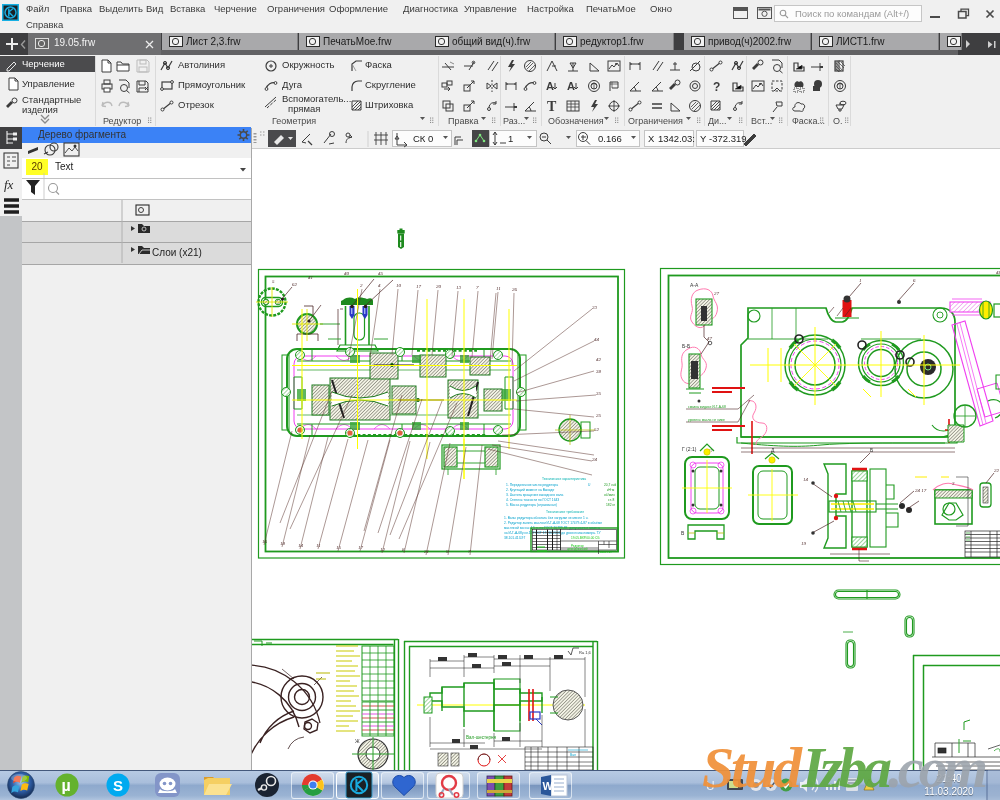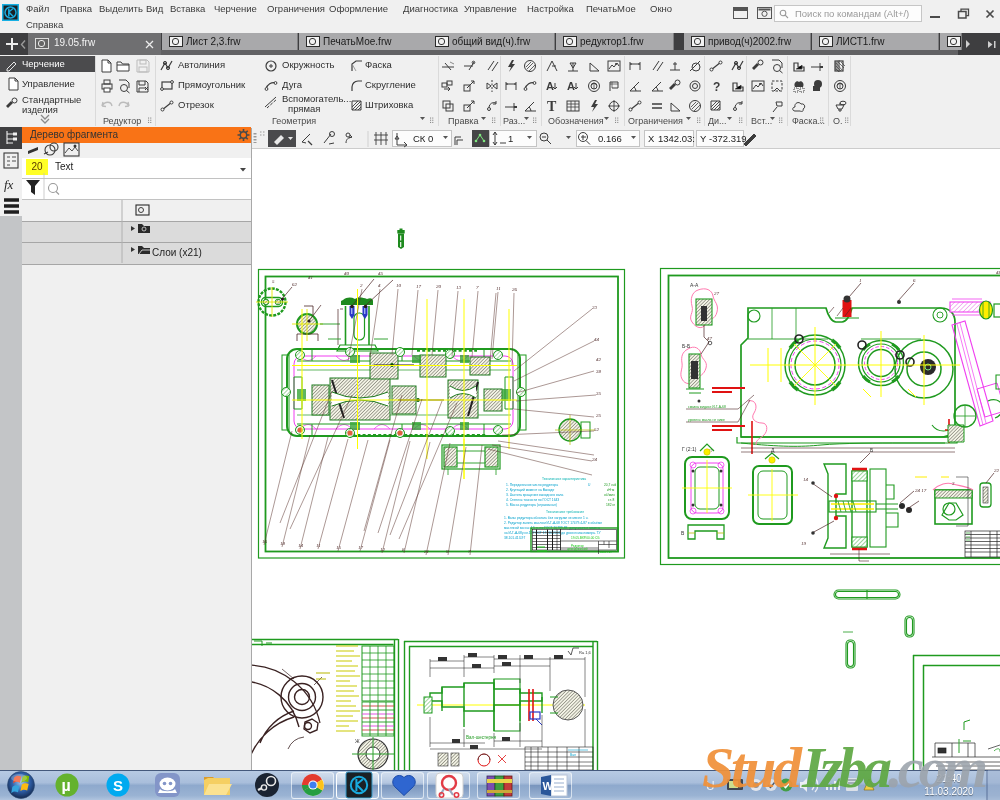--- a/index.html
+++ b/index.html
@@ -26,22 +26,22 @@
   .tlbl{position:absolute;top:116px;font-size:9px;color:#4a4a4a;}
   .tbtnlbl{position:absolute;font-size:9.5px;color:#2e2e2e;}
   #navcher{position:absolute;left:0px;top:56px;width:95px;height:16px;background:#4b4b4d;}
   .navitem{position:absolute;font-size:9.5px;color:#2e2e2e;}
   #parambar{left:252px;top:127px;width:748px;height:22px;background:#f0f0f0;border-bottom:1px solid #cccccc;box-sizing:border-box;}
   .pctl{position:absolute;top:133px;font-size:9.5px;color:#222;}
   .pfield{position:absolute;top:130px;height:17px;background:#fcfcfc;border:1px solid #c4c4c4;box-sizing:border-box;}
   #leftstrip{left:0;top:128px;width:22px;height:88px;background:#f0f0f0;}
   #leftstrip2{left:0;top:216px;width:22px;height:554px;background:#c3c5c7;}
   #panel{left:22px;top:128px;width:230px;height:642px;background:#f0f0f0;border-right:1px solid #a8a8a8;box-sizing:border-box;}
-  #panelhead{position:absolute;left:22px;top:127px;width:229px;height:16px;background:#f97316;font-size:10px;color:#333;
-    line-height:16px;padding-left:8px;box-sizing:border-box;}
+  #panelhead{position:absolute;left:22px;top:127px;width:229px;height:16px;background:#3b82f6;font-size:10px;color:#333;
+    line-height:16px;padding-left:16px;box-sizing:border-box;}
   .prow{position:absolute;left:22px;width:229px;font-size:10px;color:#222;}
   #taskbar{left:0;top:770px;width:1000px;height:30px;
     background:linear-gradient(#b7cae3 0%,#a9bedb 40%,#8ea9cd 50%,#9ab3d3 85%,#b0c4de 100%);
     border-top:1px solid #45597c;box-sizing:border-box;}
   .tbtn{position:absolute;top:772px;width:43px;height:27px;border:1px solid rgba(250,253,255,.65);border-radius:3px;
     background:linear-gradient(rgba(255,255,255,.38),rgba(255,255,255,.10) 45%,rgba(70,100,150,.28) 50%,rgba(160,185,215,.25));
     box-sizing:border-box;}
   #clock{position:absolute;left:912px;top:772px;width:74px;color:#fff;font-size:10px;text-align:center;
     text-shadow:0 1px 1px rgba(0,0,0,.45);line-height:13px;}
 </style></head>

